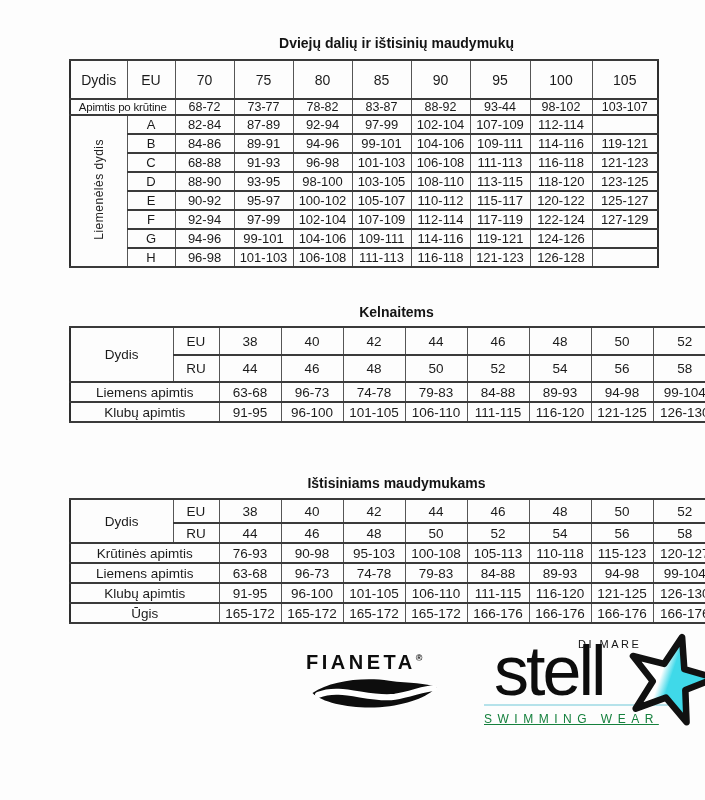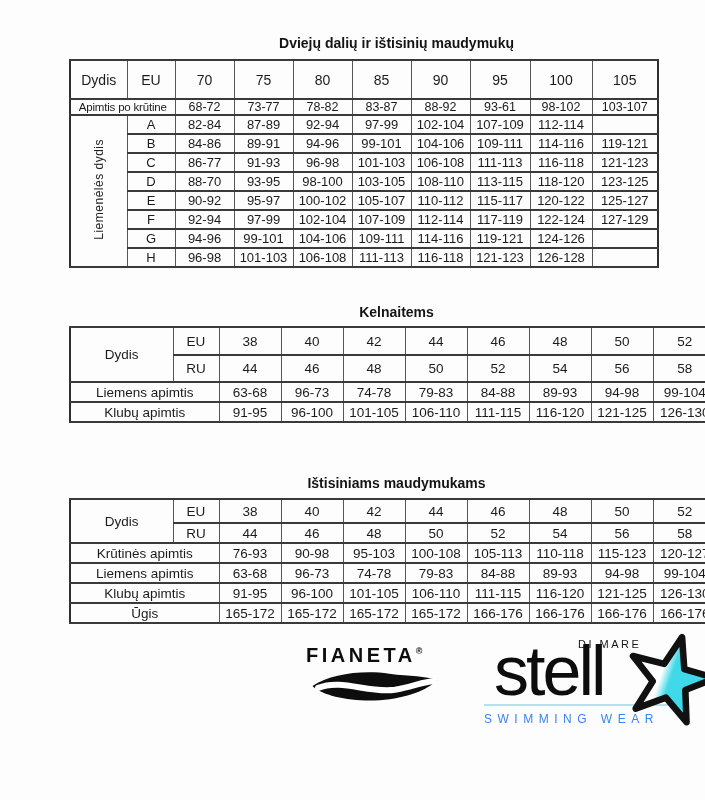--- a/index.html
+++ b/index.html
@@ -39,21 +39,21 @@
   #t2 tr.eu-row td{height:26px;}
   #t2 tr.ru-row td{height:25px;}
   #t2 tr.mrow td{height:18px;}
   #t3 tr.eu-row td{height:22px;}
   #t3 tr.ru-row td{height:18px;}
   #t3 tr.mrow td{height:18px;margin-left:28px;}
   table.sizes td.sz{font-size:14px;}
   table.sizes td.corner{font-size:13.5px;}
   
   .logos{display:flex;align-items:flex-start;margin-left:262px;margin-top:14px;gap:36px;}
-  .fianeta{margin-top:3px;width:140px;}
+  .fianeta{margin-top:10px;width:140px;}
   .fia-text{font-size:20px;font-weight:bold;letter-spacing:3.5px;color:#0d0d0d;line-height:20px;}
   .fia-text sup{font-size:9px;letter-spacing:0;vertical-align:8px;}
   .fia-wave{display:block;margin-top:3px;width:138px;height:36px;}
   .stella{position:relative;width:232px;height:96px;}
   .dimare{position:absolute;left:96px;top:0;font-size:11px;letter-spacing:2.5px;color:#161616;}
   .stellword{
     position:absolute;left:12px;top:1px;font-size:70px;line-height:64px;
     letter-spacing:-3px;color:#0d0d0d;font-weight:normal;
   }
   .cyanline{position:absolute;left:2px;top:66px;width:196px;height:2px;background:#b5e2ea;}
@@ -92,21 +92,21 @@
           <td class="sz">100</td>
           <td class="sz">105</td>
         </tr>
         <tr class="urow">
           <td class="ulab" colspan="2">Apimtis po krūtine</td>
           <td>68-72</td>
           <td>73-77</td>
           <td>78-82</td>
           <td>83-87</td>
           <td>88-92</td>
-          <td>93-61</td>
+          <td>93-44</td>
           <td>98-102</td>
           <td>103-107</td>
         </tr>
         <tr class="crow">
           <td class="vcell" rowspan="8"><span>Liemenėlės dydis</span></td>
           <td>A</td>
           <td>82-84</td>
           <td>87-89</td>
           <td>92-94</td>
           <td>97-99</td>
@@ -121,32 +121,32 @@
           <td>89-91</td>
           <td>94-96</td>
           <td>99-101</td>
           <td>104-106</td>
           <td>109-111</td>
           <td>114-116</td>
           <td>119-121</td>
         </tr>
         <tr class="crow">
           <td>C</td>
-          <td>86-77</td>
+          <td>68-88</td>
           <td>91-93</td>
           <td>96-98</td>
           <td>101-103</td>
           <td>106-108</td>
           <td>111-113</td>
           <td>116-118</td>
           <td>121-123</td>
         </tr>
         <tr class="crow">
           <td>D</td>
-          <td>88-70</td>
+          <td>88-90</td>
           <td>93-95</td>
           <td>98-100</td>
           <td>103-105</td>
           <td>108-110</td>
           <td>113-115</td>
           <td>118-120</td>
           <td>123-125</td>
         </tr>
         <tr class="crow">
           <td>E</td>
@@ -350,21 +350,21 @@
       <svg class="fia-wave" viewBox="0 0 138 38" xmlns="http://www.w3.org/2000/svg">
         <path d="M3,19 C22,6 56,2 84,6 C106,9 123,8 134,13 C125,23 103,32 74,34 C46,36 14,30 3,19 Z" fill="#0d0d0d"></path>
         <path d="M9,21 C34,11 62,27 90,23 C108,20 121,14 131,14" stroke="#ffffff" stroke-width="6.5" fill="none" stroke-linecap="round"></path>
       </svg>
     </div>
 
     <div class="stella">
       <span class="dimare">DI MARE</span>
       <span class="stellword" style="color: rgb(13, 13, 13);">stell</span>
       <div class="cyanline" style="background: rgb(181, 226, 234);"></div>
-      <span class="swim" style="color: #3b82f6;">SWIMMING WEAR</span>
+      <span class="swim" style="color: #15803d; text-decoration: underline;">SWIMMING WEAR</span>
       <svg class="star" viewBox="0 0 100 105" xmlns="http://www.w3.org/2000/svg">
         <defs>
           <linearGradient id="starg" x1="0" y1="0" x2="1" y2="0.35">
             <stop offset="0.44" stop-color="#ffffff"></stop>
             <stop offset="0.56" stop-color="#3fd9e9"></stop>
           </linearGradient>
         </defs>
         <polygon points="62.4,7.6 64.8,42 97.9,51.5 65.9,64.3 67.2,98.8 45.1,72.4 12.7,84.2 31,55 9.8,27.9 43.2,36.3" fill="url(#starg)" stroke="#111111" stroke-width="7" stroke-linejoin="round"></polygon>
       </svg>
     </div>

